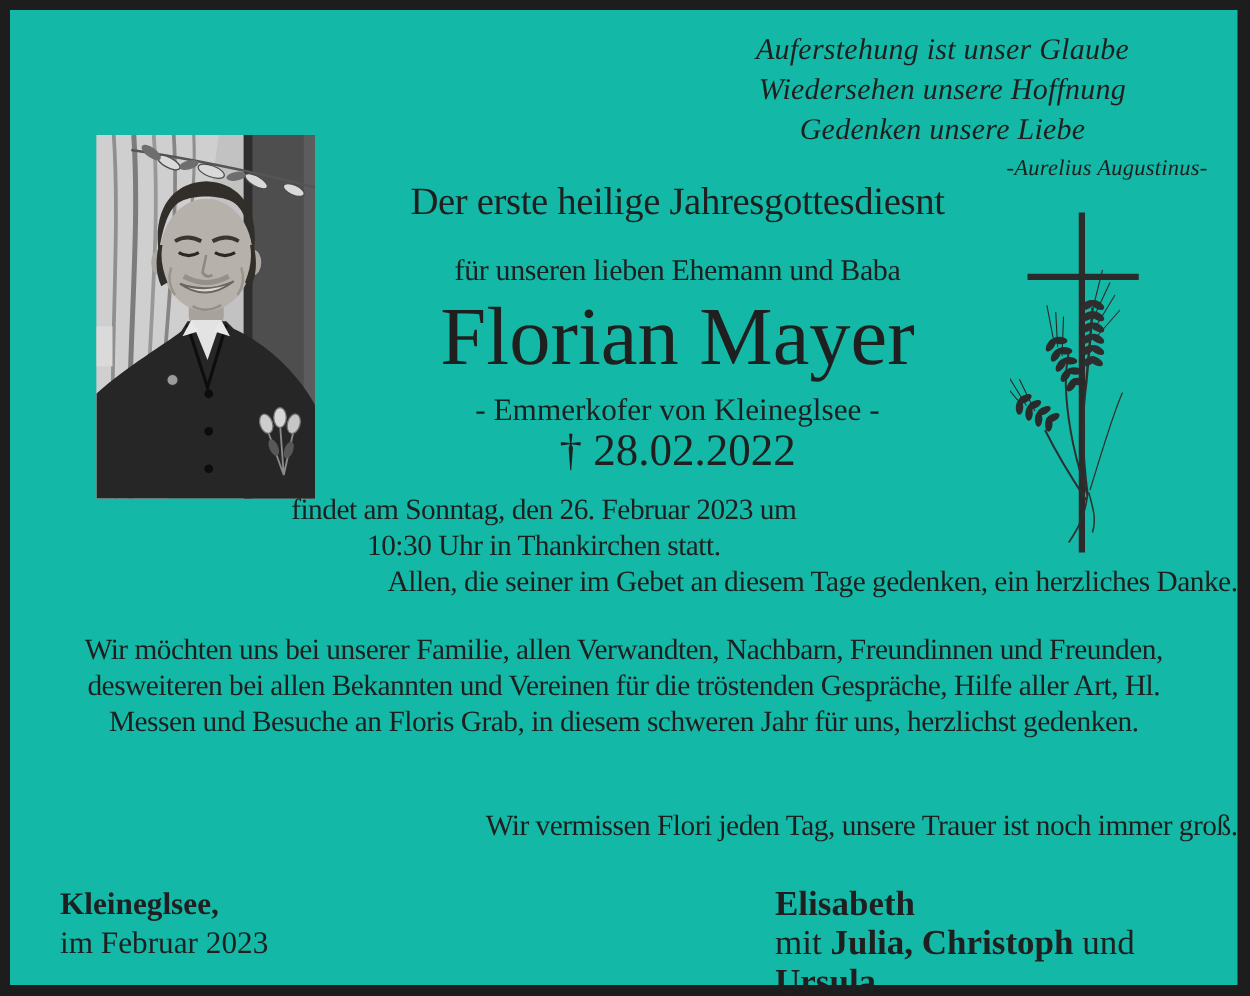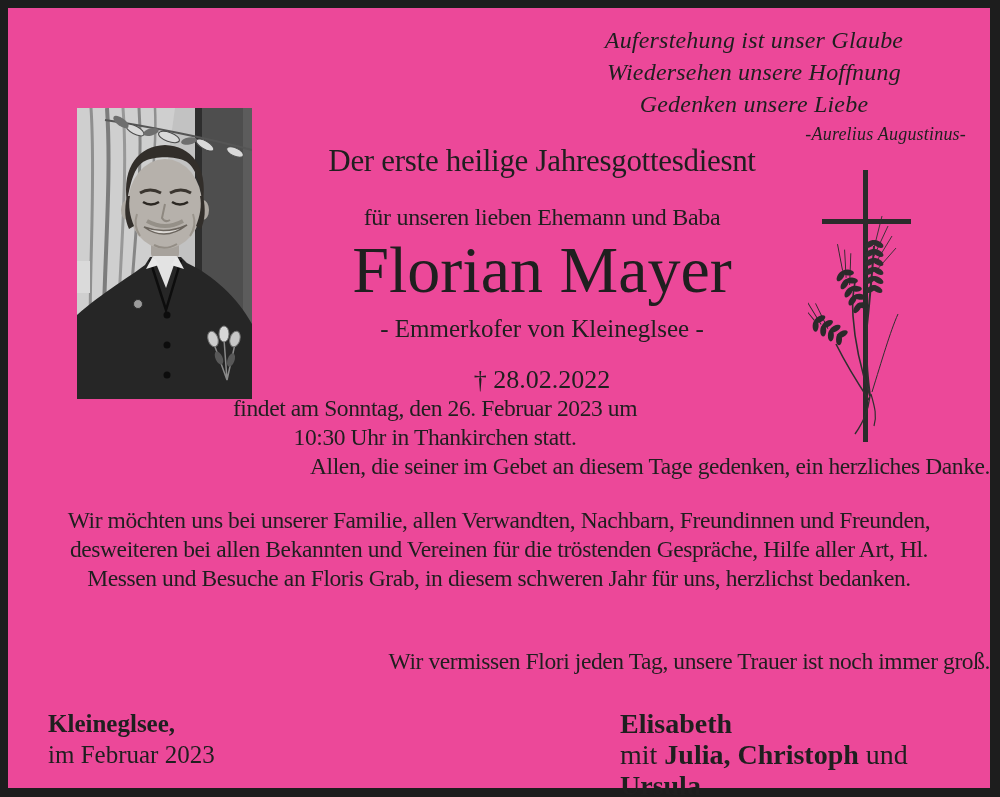--- a/index.html
+++ b/index.html
@@ -11,21 +11,21 @@
     position: relative;
     overflow: hidden;
   }
   .frame {
     position: absolute; inset: 0;
     background: #1d1d1d;
   }
   .paper {
     position: absolute;
     left: 8px; top: 8px; right: 10px; bottom: 9px;
-    background: #ec4899;
+    background: #14b8a6;
   }
   
   .quote {
     position: absolute;
     top: 16px; left: 532px; width: 428px;
     text-align: center;
     font-style: italic;
     font-size: 24px;
     line-height: 32px;
     letter-spacing: 0.2px;
@@ -66,23 +66,23 @@
     font-size: 66px;
     line-height: 60px;
     margin-top: 8px;
   }
   .epithet {
     font-size: 25px;
     line-height: 30px;
     margin-top: 14px;
   }
   .death-date {
-    font-size: 26px;
+    font-size: 36px;
     line-height: 32px;
-    margin-top: 20px;
+    margin-top: 0;
   }
   
   .cross-art {
     position: absolute;
     left: 800px; top: 156px;
     width: 115px; height: 285px;
   }
   .cross-art svg { display: block; width: 100%; height: 100%; }
   
   .event {
@@ -287,21 +287,21 @@
         </g>
       </svg>
     </div>
 
     <div class="event">
       <div>findet am Sonntag, den 26. Februar 2023 um</div>
       <div>10:30 Uhr in Thankirchen statt.</div>
     </div>
     <div class="thanks">Allen, die seiner im Gebet an diesem Tage gedenken, ein herzliches Danke.</div>
 
-    <div class="paragraph">Wir möchten uns bei unserer Familie, allen Verwandten, Nachbarn, Freundinnen und Freunden, desweiteren bei allen Bekannten und Vereinen für die tröstenden Gespräche, Hilfe aller Art, Hl. Messen und Besuche an Floris Grab, in diesem schweren Jahr für uns, herzlichst bedanken.</div>
+    <div class="paragraph">Wir möchten uns bei unserer Familie, allen Verwandten, Nachbarn, Freundinnen und Freunden, desweiteren bei allen Bekannten und Vereinen für die tröstenden Gespräche, Hilfe aller Art, Hl. Messen und Besuche an Floris Grab, in diesem schweren Jahr für uns, herzlichst gedenken.</div>
 
     <div class="missing">Wir vermissen Flori jeden Tag, unsere Trauer ist noch immer groß.</div>
 
     <div class="sig-left">
       <div class="bold">Kleineglsee,</div>
       <div>im Februar 2023</div>
     </div>
     <div class="sig-right">
       <div class="bold">Elisabeth</div>
       <div><span>mit </span><span class="bold">Julia, Christoph</span><span> und </span><span class="bold">Ursula</span></div>

